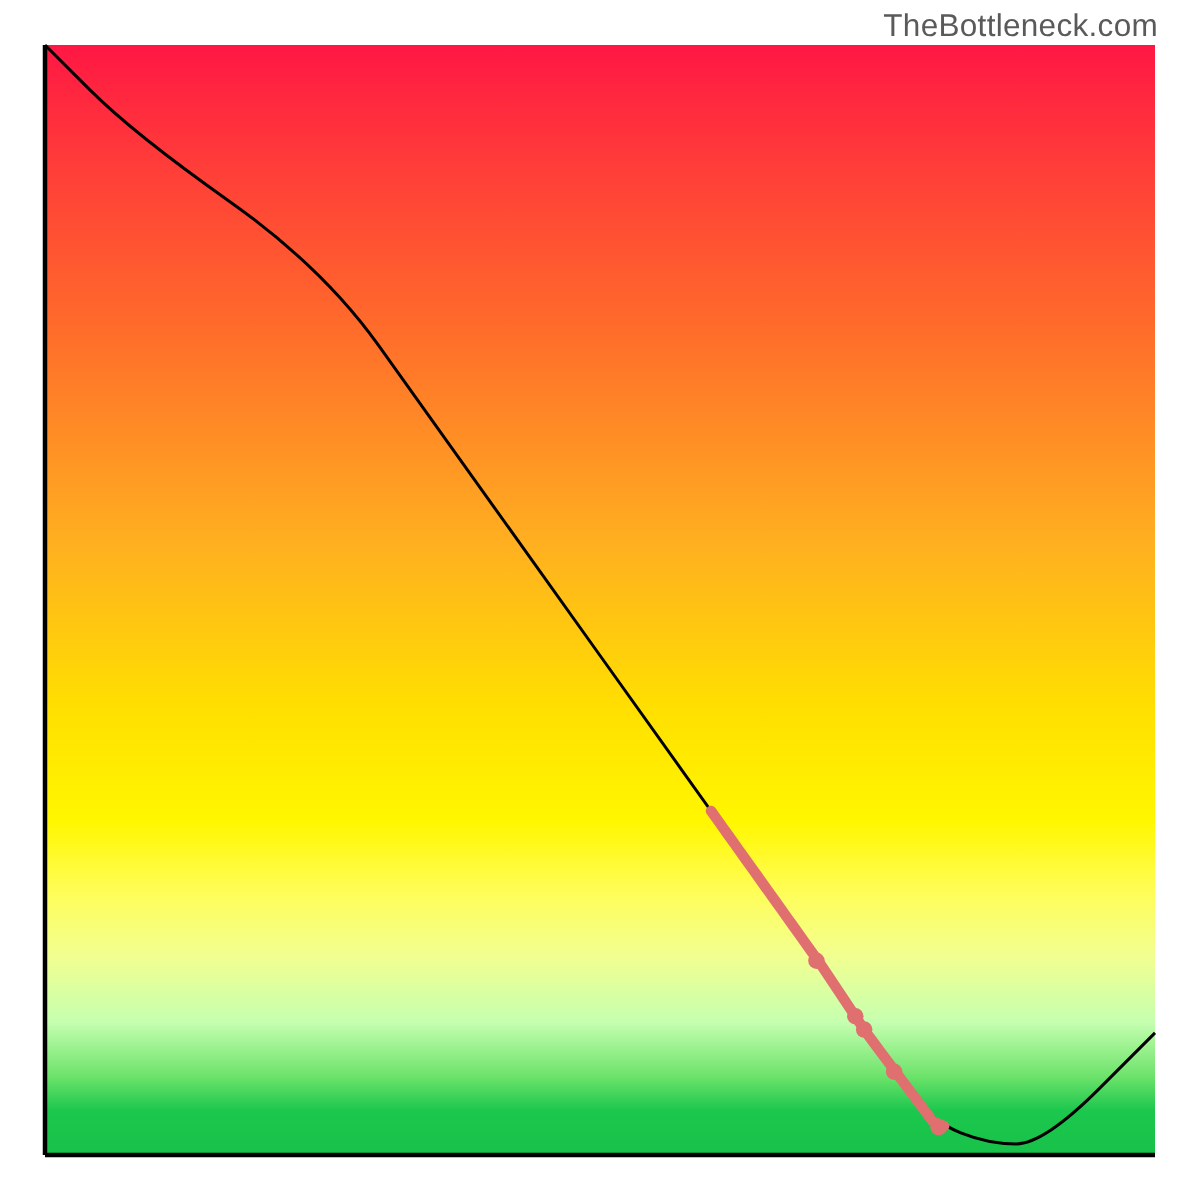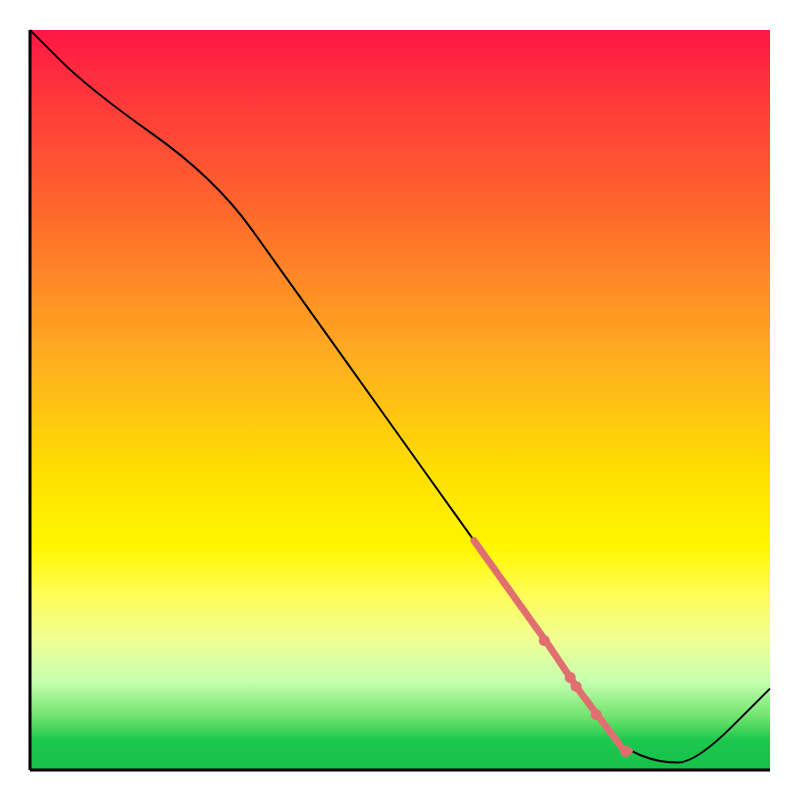--- a/index.html
+++ b/index.html
@@ -63,20 +63,21 @@
     stroke-width: 2;
     fill: none;
   }
 </style>
 </head>
 <body>
 <div class="canvas">
 
   <div class="gradient-bg"></div>
 
+  <div class="watermark">TheBottleneck.com</div>
 
   <svg class="axes" viewBox="0 0 800 800">
 
     <line x1="30" y1="30" x2="30" y2="770" class="axis-line"></line>
 
     <line x1="30" y1="770" x2="770" y2="770" class="axis-line"></line>
   </svg>
 
   <svg class="plot" viewBox="0 0 800 800">
     <path id="curve-path" class="curve" d="M 30 30 Q 30 30 59.6 59.599999999999966 Q 89.2 89.19999999999993 152.1 133.59999999999997 Q 215 178 252 229.79999999999998 Q 289 281.59999999999997 326 333.4 Q 363 385.2 400 437 Q 437.00000000000006 488.8 455.5 514.7 Q 474 540.6 492.5 566.5 Q 511 592.4 529.5 618.3 Q 548 644.2 562.8 666.4000000000001 Q 577.6 688.6 588.7 703.4000000000001 Q 599.8000000000001 718.2 610.9000000000001 733 Q 622 747.8 640.5 755.2 Q 659 762.6 677.5 762.6 Q 696 762.6 733 725.6 T 770 688.6"></path>

